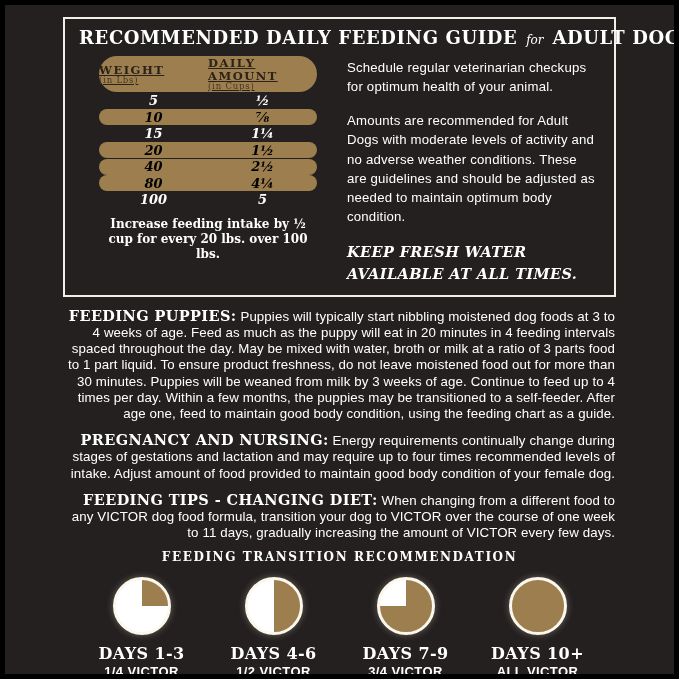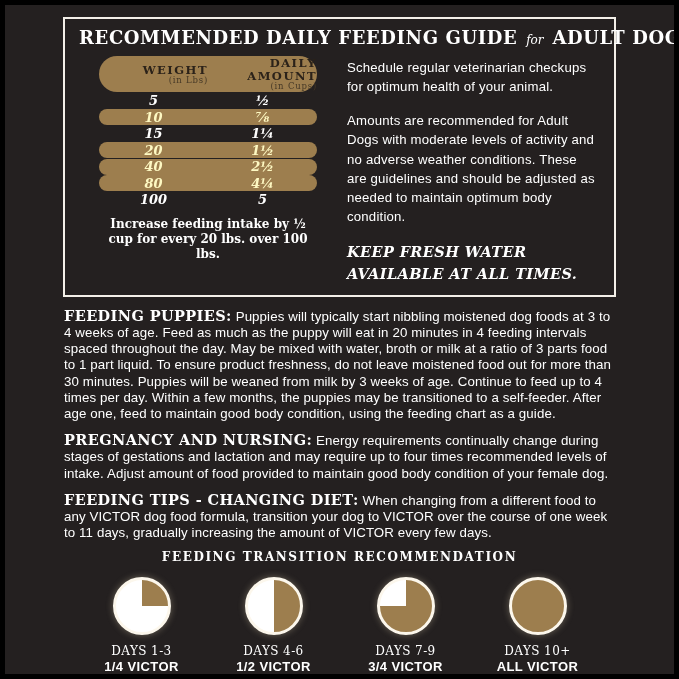--- a/index.html
+++ b/index.html
@@ -39,37 +39,37 @@
   .info-col  { flex:1; padding-left:30px; padding-top:2px; }
 
   .thead-pill {
     background:#9d7e4e;
     border-radius:18px;
     height:36px;
     display:flex;
     align-items:center;
     color:#2b2219;
   }
-  .th { width:50%; text-align:right; line-height:1.05; }
+  .th { width:50%; text-align:left; line-height:1.05;text-decoration:underline; }
   .th-label {
     display:block;
     font-family:"DejaVu Serif", serif;
     font-weight:bold;
     font-size:11.5px;
     letter-spacing:1.5px;
   }
   .th-sub { display:block; font-size:8.5px; letter-spacing:0.8px; color:#453826; font-family:"DejaVu Serif", serif; }
 
   .t-row {
     height:16px;
     display:flex;
     align-items:center;
     margin-top:0.5px;
   }
-  .t-row.tan { background:#9d7e4e; border-radius:9px; color:#fef9c3; }
+  .t-row.tan { background:#9d7e4e; border-radius:9px; color:#000000; }
   .t-cell {
     width:50%;
     text-align:center;
     font-family:"DejaVu Serif", serif;
     font-style:italic;
     font-weight:bold;
     font-size:13px;
     line-height:1;
   }
   .t-footnote {
@@ -86,21 +86,21 @@
   .water-notice {
     font-family:"DejaVu Serif", serif;
     font-weight:bold;
     font-style:italic;
     font-size:14.5px;
     line-height:1.5;
     letter-spacing:0.4px;
   }
 
   
-  .sections { padding:10px 59px 0; }
+  .sections { padding:10px 59px 0;text-align:right; }
   .section { margin-bottom:9px; font-size:13.3px; line-height:1.22; letter-spacing:0.1px; }
   .section-heading {
     font-family:"DejaVu Serif", serif;
     font-weight:bold;
     font-size:14.5px;
     letter-spacing:0.4px;
   }
   .section-body { font-size:13.3px; }
 
   
@@ -116,22 +116,22 @@
   .pie {
     width:58px; height:58px;
     border-radius:50%;
     margin:0 auto;
     border:3px solid #fcf7ec;
     box-shadow:0 0 7px rgba(242,226,190,0.35);
   }
   .pie-days {
     margin-top:9px;
     font-family:"DejaVu Serif", serif;
-    font-weight:normal;
-    font-size:12px;
+    font-weight:bold;
+    font-size:16px;
     letter-spacing:0.4px;
   }
   .pie-amount { margin-top:1px; font-weight:bold; font-size:13px; letter-spacing:0.4px; }
 </style>
 </head>
 <body>
 
 <div class="guide-box">
   <div class="guide-title">
     <span>RECOMMENDED DAILY FEEDING GUIDE</span>

